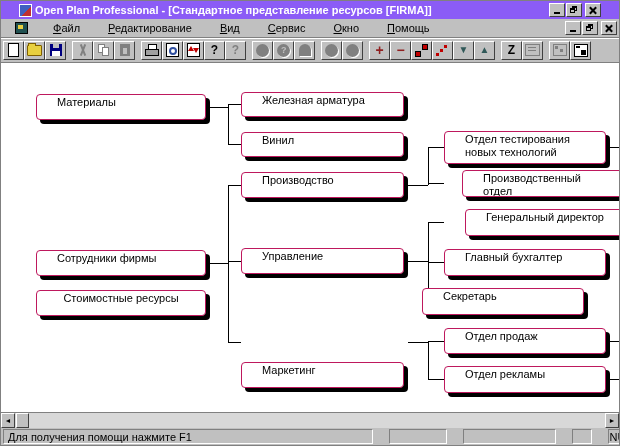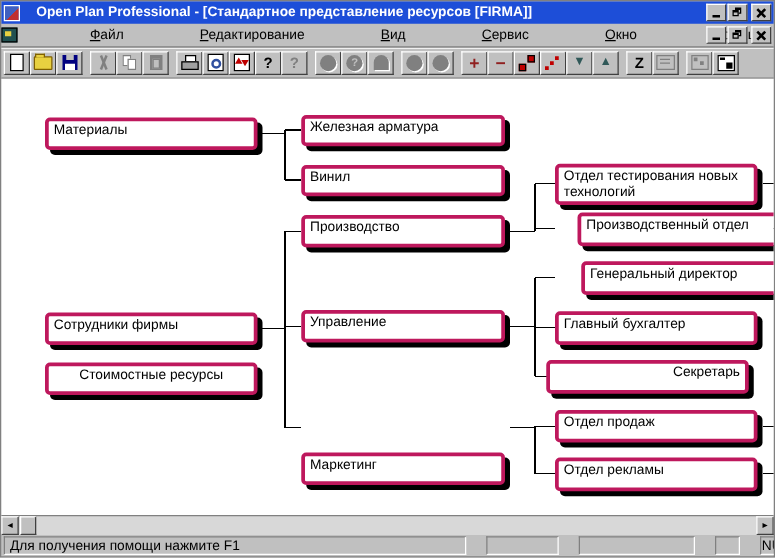--- a/index.html
+++ b/index.html
@@ -1,41 +1,41 @@
 <!DOCTYPE html>
 <html><head>
 <meta charset="utf-8">
 <style>
   html,body{margin:0;padding:0;}
   body{font-family:"Liberation Sans","DejaVu Sans",sans-serif;background:#808080;}
   .win{width:620px;height:446px;box-sizing:border-box;background:#c0c0c0;border:1px solid #808080;
        display:flex;flex-direction:column;overflow:hidden;}
 
   
-  .titlebar{height:18px;background:#1d4ed8;display:flex;align-items:center;padding:0 2px;gap:13px;flex:0 0 18px;}
+  .titlebar{height:18px;background:#8b5cf6;display:flex;align-items:center;padding:0 18px;gap:3px;flex:0 0 18px;}
   .app-icon{width:13px;height:13px;background:linear-gradient(135deg,#4060c0 55%,#c03030 55%);
             border:1px solid #fff;box-sizing:border-box;}
   .title-text{color:#fff;font-size:11px;font-weight:bold;white-space:nowrap;overflow:hidden;flex:1;}
   .ctrls{display:flex;gap:1px;}
   .wbtn{width:14px;height:12px;background:#c0c0c0;border-top:1px solid #fff;border-left:1px solid #fff;
         border-right:1px solid #404040;border-bottom:1px solid #404040;display:flex;align-items:center;
         justify-content:center;position:relative;}
   .wbtn.close{margin-left:2px;}
   .g-min{width:6px;height:2px;background:#000;margin-top:6px;}
   .g-restore{position:relative;width:8px;height:8px;}
   .g-restore::before{content:"";position:absolute;left:2px;top:0;width:5px;height:5px;border:1px solid #000;border-top-width:2px;box-sizing:border-box;background:#c0c0c0;}
   .g-restore::after{content:"";position:absolute;left:0;top:2px;width:5px;height:5px;border:1px solid #000;border-top-width:2px;box-sizing:border-box;background:#c0c0c0;}
   .g-close{position:relative;width:8px;height:8px;}
   .g-close::before,.g-close::after{content:"";position:absolute;left:3px;top:0;width:2px;height:9px;background:#000;}
   .g-close::before{transform:rotate(45deg);}
   .g-close::after{transform:rotate(-45deg);}
 
   
-  .menubar{height:18px;flex:0 0 18px;display:flex;align-items:center;padding:0 0;gap:0;
-           border-bottom:1px solid #808080;position:relative;justify-content:space-between;}
+  .menubar{height:18px;flex:0 0 18px;display:flex;align-items:center;padding:0 14px;gap:16px;
+           border-bottom:1px solid #808080;position:relative;}
   .mdi-icon{width:13px;height:12px;background:#205050;border:1px solid #000;box-sizing:border-box;margin-right:3px;position:relative;}
   .mdi-icon::after{content:"";position:absolute;left:2px;top:2px;width:5px;height:4px;background:#e8d040;}
   .menu-item{display:inline-block;font-size:11px;color:#000;padding:2px 6px;white-space:nowrap;}
   .menu-item::first-letter{text-decoration:underline;}
   .mdi-ctrls{position:absolute;right:2px;top:2px;display:flex;gap:1px;}
 
   
   .toolbar{height:22px;flex:0 0 22px;display:flex;align-items:center;padding:1px 2px;
            border-bottom:1px solid #808080;box-shadow:inset 0 1px 0 #fff;}
   .tgroup{display:flex;margin-right:6px;}
@@ -87,23 +87,23 @@
   .ic-notes::after{content:"";position:absolute;left:2px;top:2px;width:8px;height:1px;background:#808080;box-shadow:0 3px 0 #808080;}
   .ic-fit{width:12px;height:10px;border:1px solid #808080;position:relative;}
   .ic-fit::before{content:"";position:absolute;left:1px;top:1px;width:3px;height:3px;background:#808080;box-shadow:5px 3px 0 #808080;}
   .ic-expand{width:12px;height:11px;border:1px solid #000;background:#fff;position:relative;}
   .ic-expand::after{content:"";position:absolute;right:1px;bottom:1px;width:5px;height:5px;background:#000;}
   .ic-expand::before{content:"";position:absolute;left:1px;top:1px;width:4px;height:2px;background:#000;}
 
   
   .diagram{position:relative;flex:1 1 auto;background:#fff;overflow:hidden;}
   .connectors{position:absolute;left:0;top:0;}
-  .node{position:absolute;background:#fff;border:3px solid #be185d;border-radius:4px;
+  .node{position:absolute;background:#fff;border:1px solid #be185d;border-radius:4px;
         box-shadow:4px 4px 0 #000;font-size:11px;line-height:13px;color:#000;
-        padding:1px 4px;box-sizing:border-box;overflow:hidden;}
+        padding:1px 20px;box-sizing:border-box;overflow:hidden;}
 
   
   .hscroll{height:15px;flex:0 0 15px;background:#d8d8d8;display:flex;align-items:stretch;
            border-top:1px solid #808080;position:relative;}
   .sbtn{width:14px;background:#c0c0c0;border-top:1px solid #fff;border-left:1px solid #fff;
         border-right:1px solid #404040;border-bottom:1px solid #404040;box-sizing:border-box;
         display:flex;align-items:center;justify-content:center;font-size:7px;color:#000;}
   .sthumb{width:13px;background:#c0c0c0;border-top:1px solid #fff;border-left:1px solid #fff;
           border-right:1px solid #404040;border-bottom:1px solid #404040;box-sizing:border-box;margin-left:1px;}
   .strack{flex:1;}
@@ -300,21 +300,21 @@
     <div class="node" style="left:35px;top:227px;width:170px;height:26px;text-align:center;">Стоимостные ресурсы</div>
     <div class="node" style="left:240px;top:29px;width:163px;height:25px;">Железная арматура</div>
     <div class="node" style="left:240px;top:69px;width:163px;height:25px;">Винил</div>
     <div class="node" style="left:240px;top:109px;width:163px;height:26px;">Производство</div>
     <div class="node" style="left:240px;top:185px;width:163px;height:26px;">Управление</div>
     <div class="node" style="left:240px;top:266px;width:163px;height:26px;margin-top:33px;">Маркетинг</div>
     <div class="node" style="left:443px;top:68px;width:162px;height:33px;">Отдел тестирования новых технологий</div>
     <div class="node" style="left:461px;top:107px;width:162px;height:27px;">Производственный отдел</div>
     <div class="node" style="left:464px;top:146px;width:162px;height:27px;">Генеральный директор</div>
     <div class="node" style="left:443px;top:186px;width:162px;height:27px;">Главный бухгалтер</div>
-    <div class="node" style="left:436px;top:225px;width:162px;height:27px;text-align:right;">Секретарь</div>
+    <div class="node" style="left:421px;top:225px;width:162px;height:27px;">Секретарь</div>
     <div class="node" style="left:443px;top:265px;width:162px;height:26px;">Отдел продаж</div>
     <div class="node" style="left:443px;top:303px;width:162px;height:27px;">Отдел рекламы</div>
   </div>
 
   <div class="hscroll">
     <span class="sbtn">
         <span>◄</span>
       </span>
     <span class="sthumb"></span>
     <span class="strack"></span>

